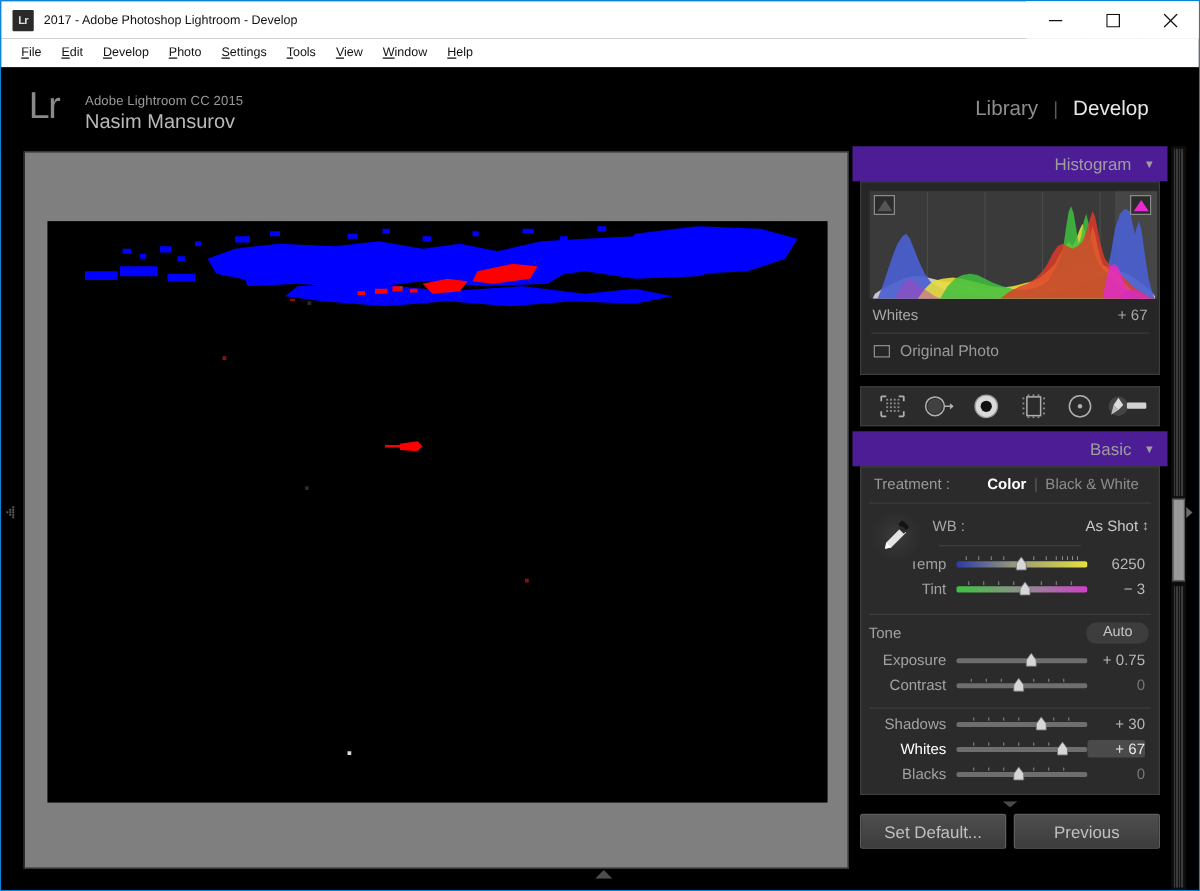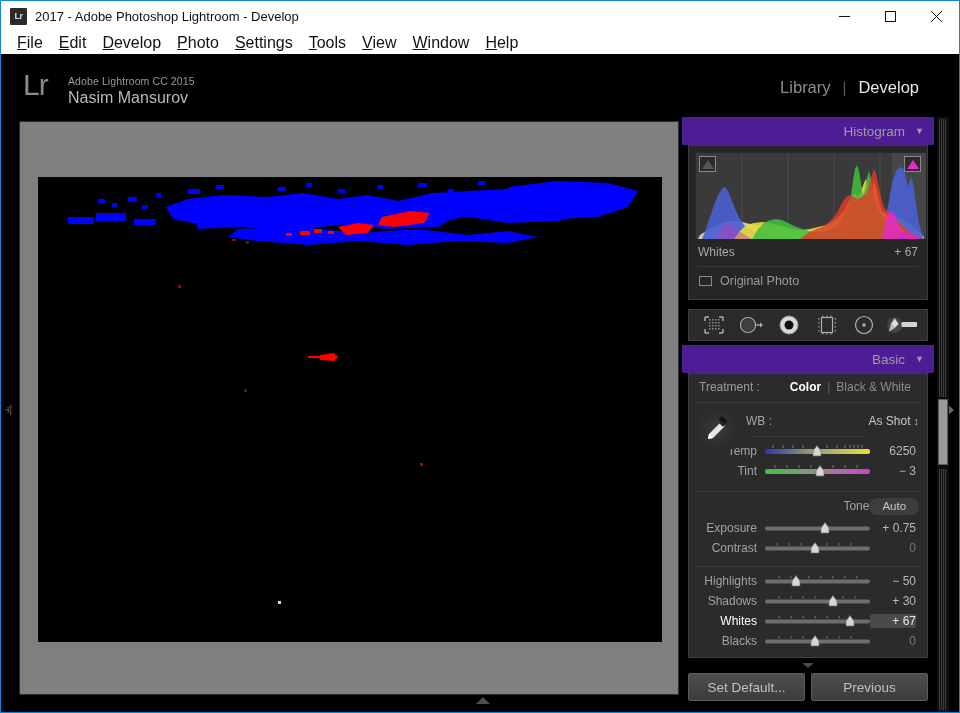--- a/index.html
+++ b/index.html
@@ -22,38 +22,38 @@
     position: absolute; left: 0; top: 0; width: 958px; height: 30px;
     background: #ffffff; display: flex; align-items: center;
   }
   #app-icon {
     width: 17px; height: 17px; margin-left: 9px; margin-right: 8px;
     background: #2a2a2a; color: #ddd; font-size: 9px; font-weight: bold;
     display: flex; align-items: center; justify-content: center;
     letter-spacing: -0.5px; border-radius: 1px;
   }
   #title-text {
-    font-size: 13px; color: #111; white-space: nowrap;
+    font-size: 10px; color: #111; white-space: nowrap;
   }
   #winbtns { margin-left: auto; display: flex; height: 30px; }
   .winbtn {
     width: 46px; height: 30px; display: flex; align-items: center;
     justify-content: center; color: #111; font-size: 12px;
     background: #fff;
   }
   .winbtn svg { display:block; }
 
   
   #menubar {
     position: absolute; left: 0; top: 30px; width: 958px; height: 23px;
     background: #ffffff; display: flex; align-items: center;
     padding-left: 8px;
   }
   .menu-item {
-    font-size: 16px; color: #111; padding: 2px 8px; white-space: nowrap;
+    font-size: 10px; color: #111; padding: 2px 8px; white-space: nowrap;
   }
   .menu-item u { text-decoration: underline; }
 
   
   #lr-body {
     position: absolute; left: 0; top: 53px; width: 958px; height: 658px;
     background: #000;
   }
 
   
@@ -231,21 +231,21 @@
   .sl-value {
     width: 46px; text-align: right; color: #b8b8b8; padding-left: 4px;
   }
   .sl-value.hl { background: #4a4a4a; color:#e8e8e8; border-radius:2px; }
   .sl-value.zero { color: #777; }
 
   #tone-head {
     display: flex; align-items: center; height: 24px;
     padding: 0 8px 0 6px; font-size: 12px;
   }
-  #tone-label { color: #a2a2a2; width: 176px; text-align: right; }
+  #tone-label { color: #a2a2a2; width: 176px; text-align: left; }
   #auto-btn {
     width: 50px; height: 17px; border-radius: 8px; background: #3d3d3d;
     color: #c5c5c5; font-size: 11.5px;
     display:flex; align-items:center; justify-content:center;
     margin-left: auto;
   }
 
   
   #panel-bottom-arrow {
     text-align: center; color: #4a4a4a; font-size: 9px; line-height:8px;
@@ -673,41 +673,20 @@
               <g transform="translate(50,0)">
                   <path d="M0 1.5 L4 7 L4 12 L-4 12 L-4 7 Z" fill="#d6d6d6" stroke="#6e6e6e" stroke-width="0.7"></path>
                 </g>
             </svg>
           </span>
           <span class="sl-value zero">0</span>
         </div>
 
         <div class="sec-divider" style="margin-top:8px;"></div>
 
-        <div class="slider-row" style="margin-top:4px;">
-          <span class="sl-label">Highlights</span>
-          <span class="sl-track">
-            <svg width="105" height="14" viewBox="0 0 105 14">
-              <rect x="0" y="5.5" width="105" height="4" rx="2" fill="#6e6e6e"></rect>
-              <g stroke="#8e8e8e" stroke-width="0.8">
-                <line x1="14" y1="2" x2="14" y2="4.5"></line>
-                  <line x1="26" y1="2" x2="26" y2="4.5"></line>
-                  <line x1="44" y1="2" x2="44" y2="4.5"></line>
-                <line x1="56" y1="2" x2="56" y2="4.5"></line>
-                  <line x1="68" y1="2" x2="68" y2="4.5"></line>
-                  <line x1="80" y1="2" x2="80" y2="4.5"></line>
-                  <line x1="92" y1="2" x2="92" y2="4.5"></line>
-              </g>
-              <g transform="translate(31,0)">
-                  <path d="M0 1.5 L4 7 L4 12 L-4 12 L-4 7 Z" fill="#d6d6d6" stroke="#6e6e6e" stroke-width="0.7"></path>
-                </g>
-            </svg>
-          </span>
-          <span class="sl-value">− 50</span>
-        </div>
 
         <div class="slider-row">
           <span class="sl-label">Shadows</span>
           <span class="sl-track">
             <svg width="105" height="14" viewBox="0 0 105 14">
               <rect x="0" y="5.5" width="105" height="4" rx="2" fill="#6e6e6e"></rect>
               <g stroke="#8e8e8e" stroke-width="0.8">
                 <line x1="14" y1="2" x2="14" y2="4.5"></line>
                   <line x1="26" y1="2" x2="26" y2="4.5"></line>
                   <line x1="38" y1="2" x2="38" y2="4.5"></line>

